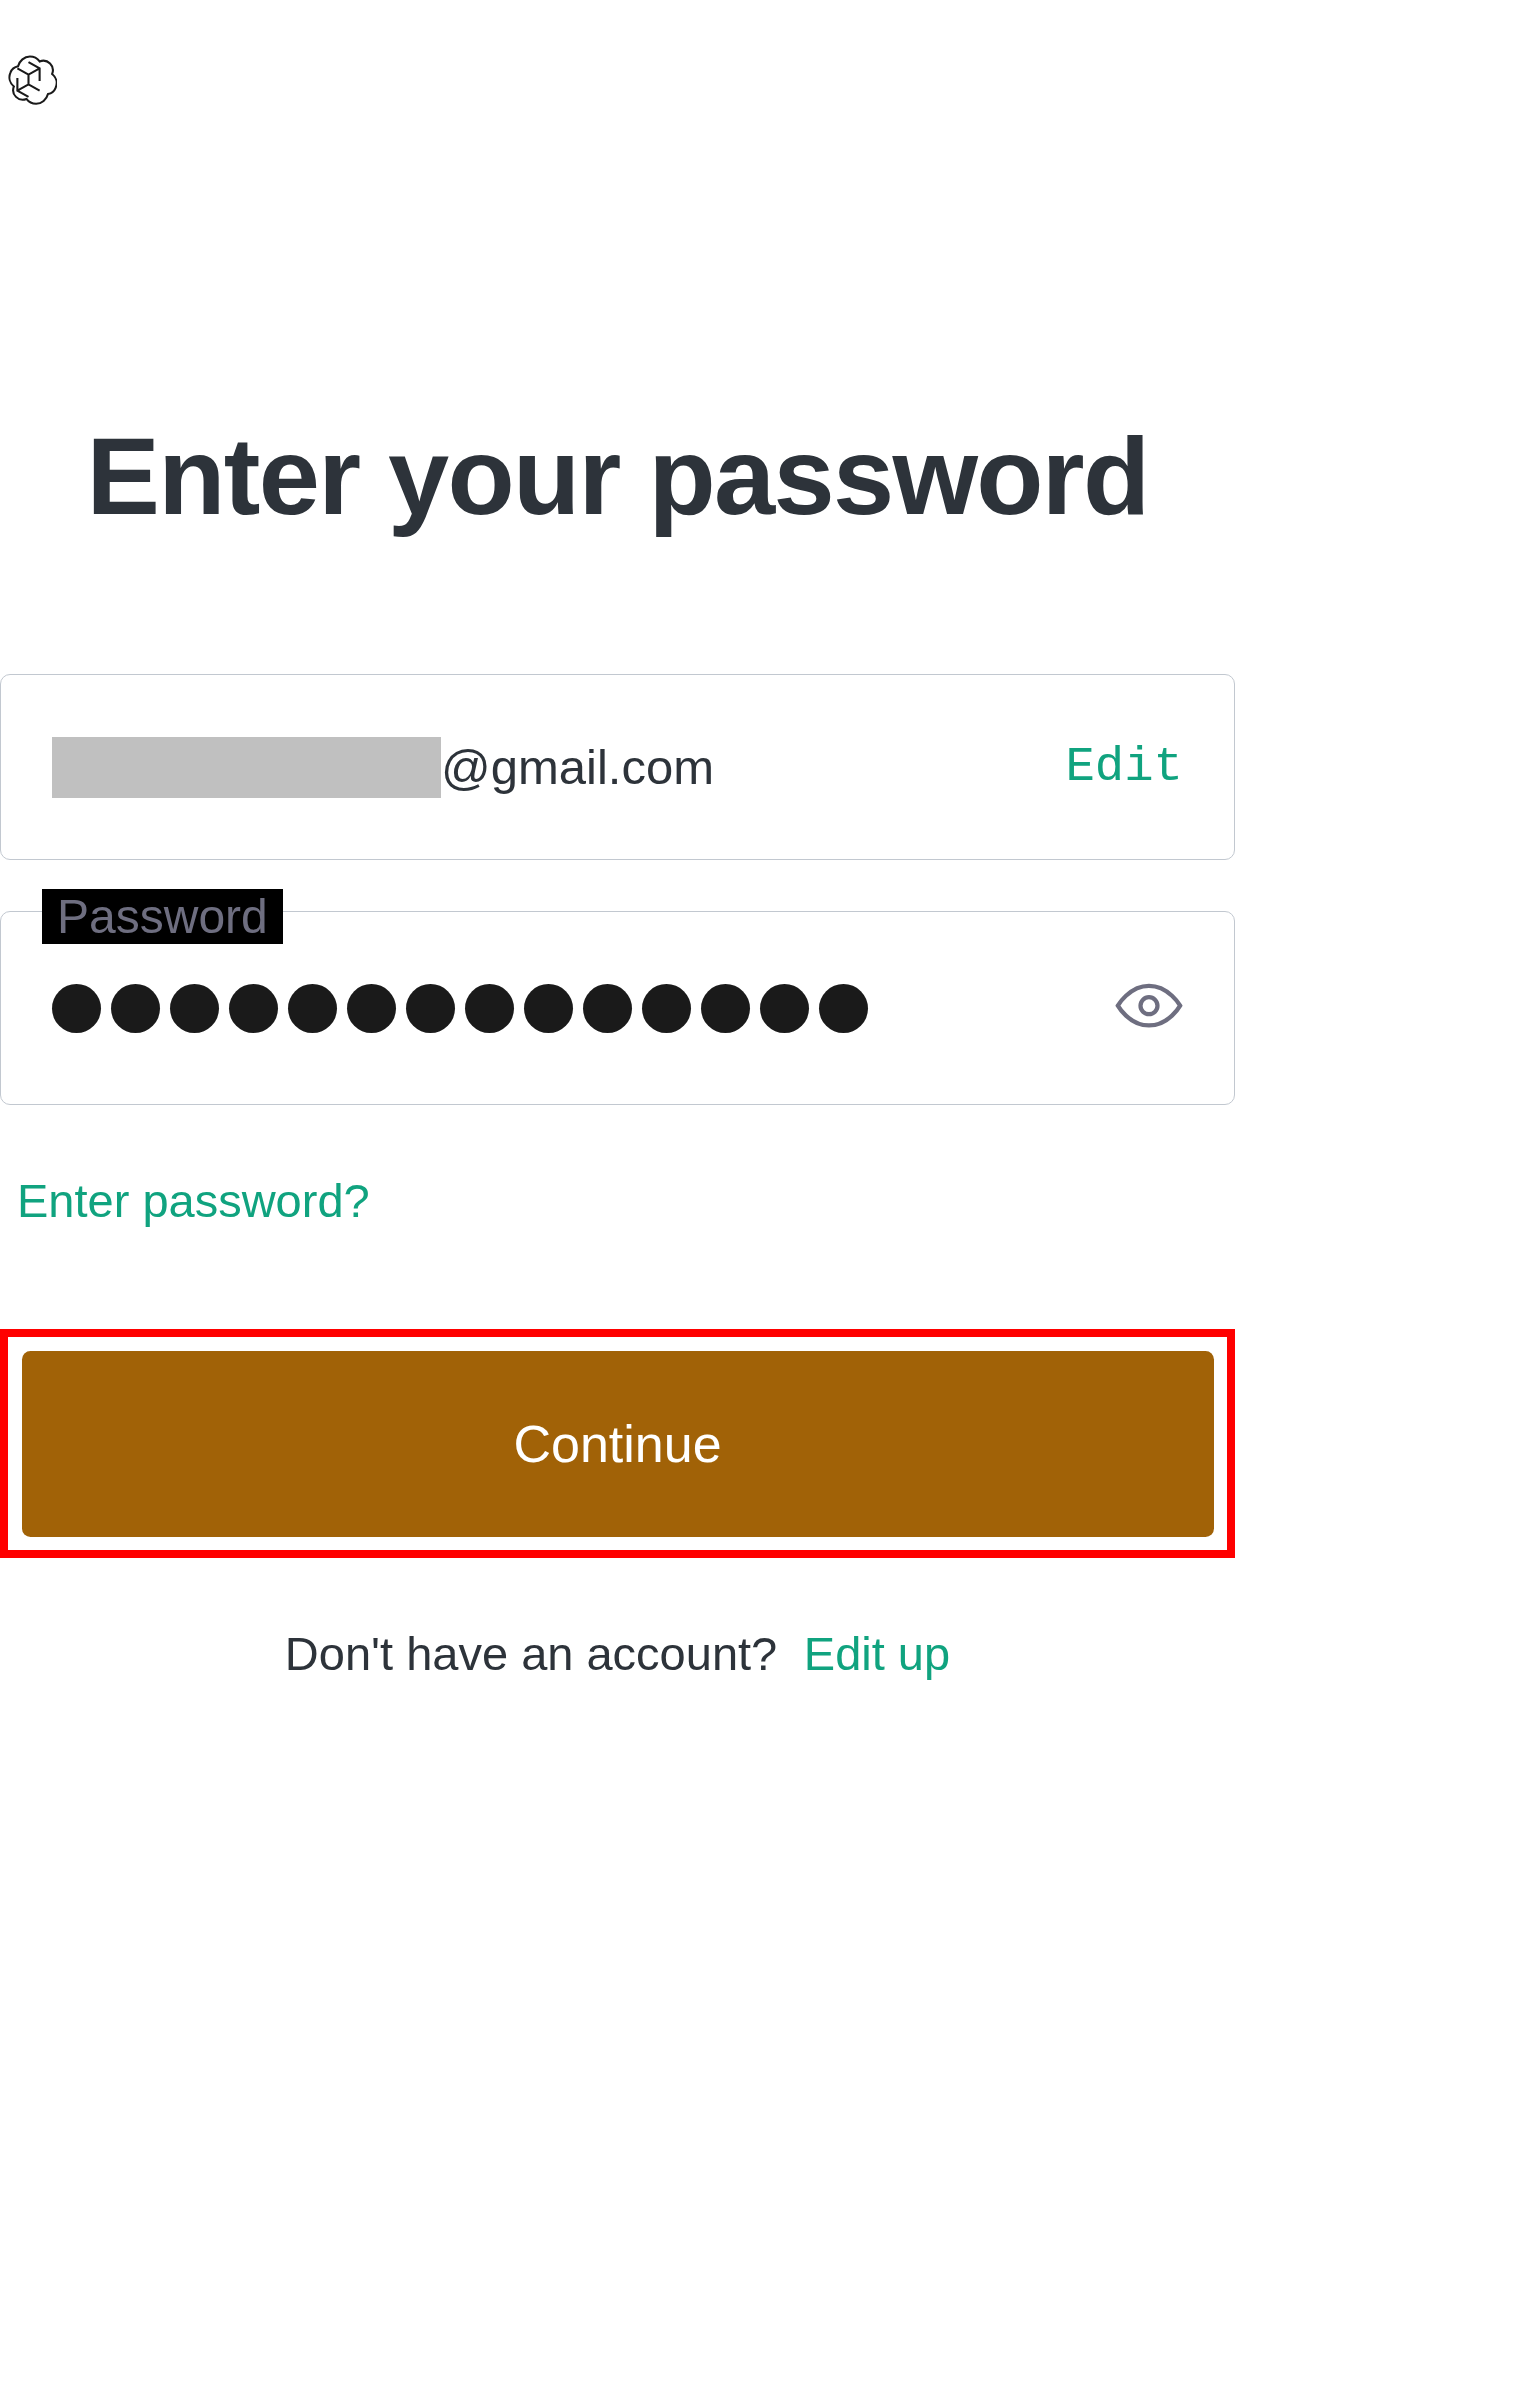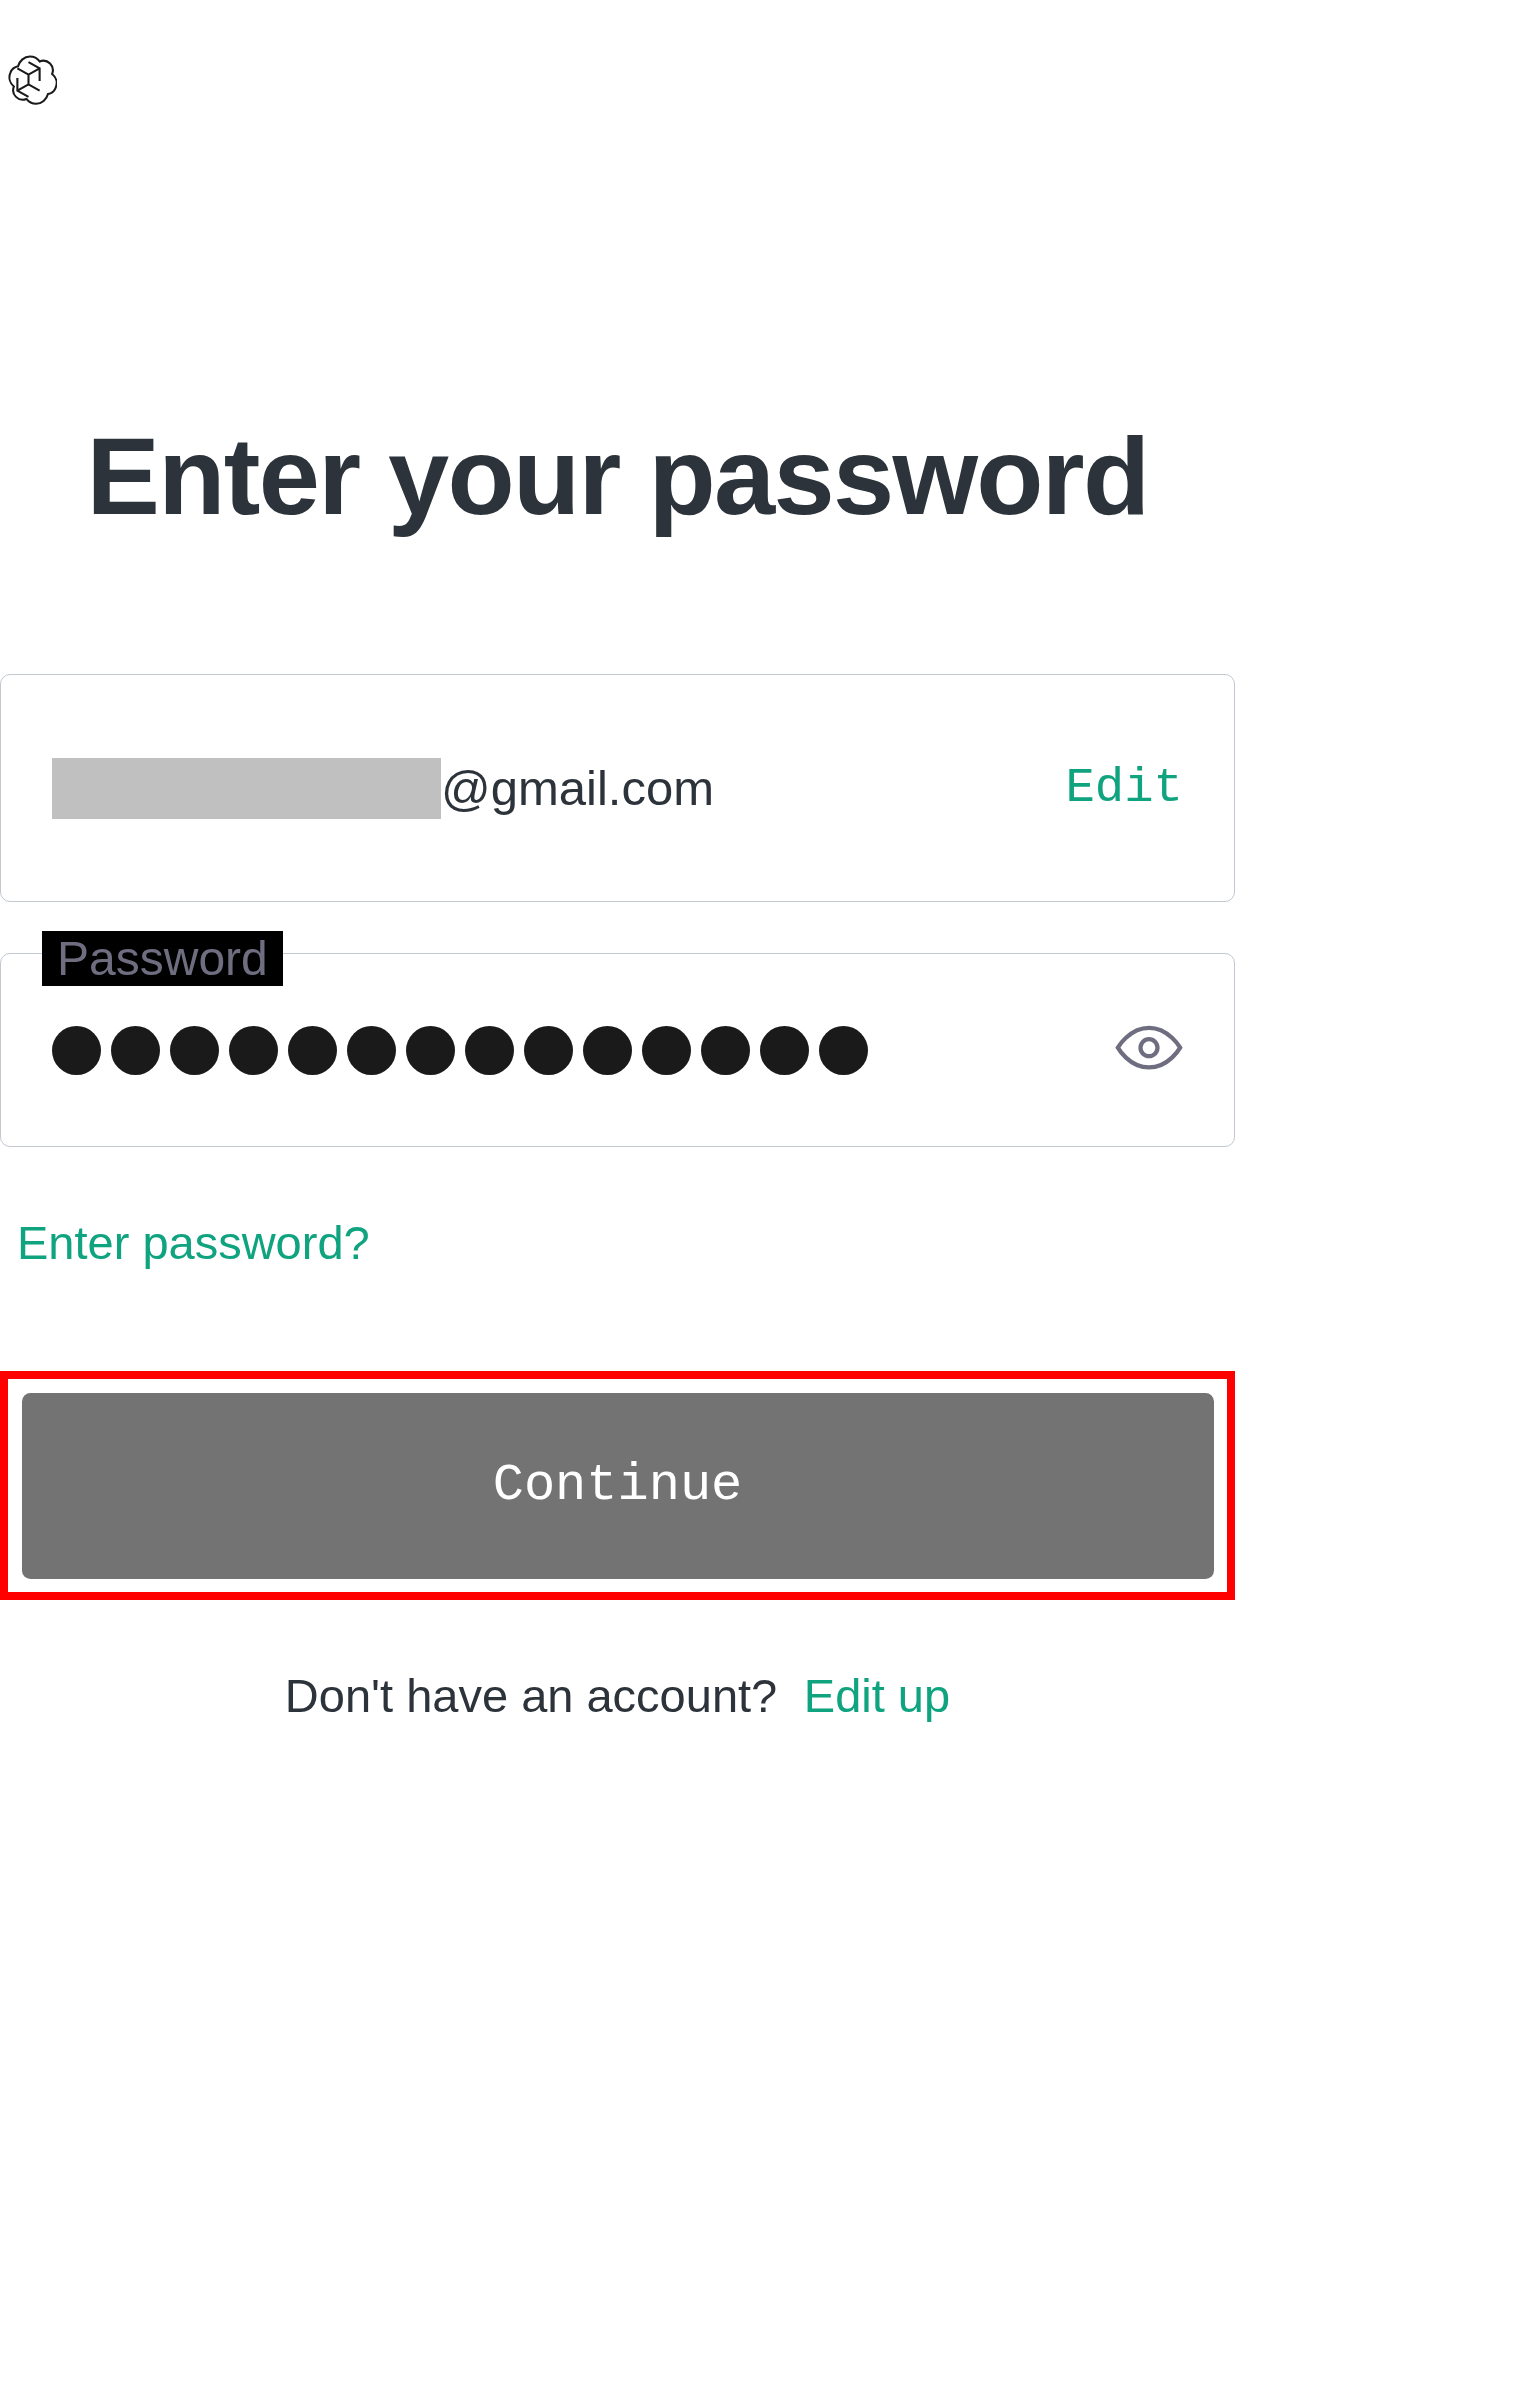--- a/index.html
+++ b/index.html
@@ -35,21 +35,21 @@
     .title {
       font-size: 110px;
       font-weight: 700;
       color: #2d333a;
       text-align: center;
       margin-bottom: 135px;
       letter-spacing: -1.7px;
     }
     .email-box {
       width: 100%;
-      height: 228px;
+      height: 186px;
       border: 1.7px solid #c2c8d0;
       border-radius: 10px;
       display: flex;
       align-items: center;
       justify-content: space-between;
       padding: 0 51px;
       margin-bottom: 51px;
     }
     .email-display {
       display: flex;
@@ -124,27 +124,26 @@
     }
     .continue-btn-highlight {
       width: 100%;
       border: 8.5px solid #ff0000;
       padding: 13.5px;
       margin-bottom: 68px;
     }
     .continue-btn {
       width: 100%;
       height: 186px;
-      background: #737373;
+      background: #a16207;
       color: #ffffff;
       font-size: 52px;
       border: none;
       border-radius: 8.5px;
       cursor: pointer;
-      font-family: Liberation Mono, monospace;
     }
     .signup-row {
       font-size: 47px;
       color: #2d333a;
       text-align: center;
     }
     .signup-link {
       color: #10a37f;
       cursor: pointer;
       background: none;

